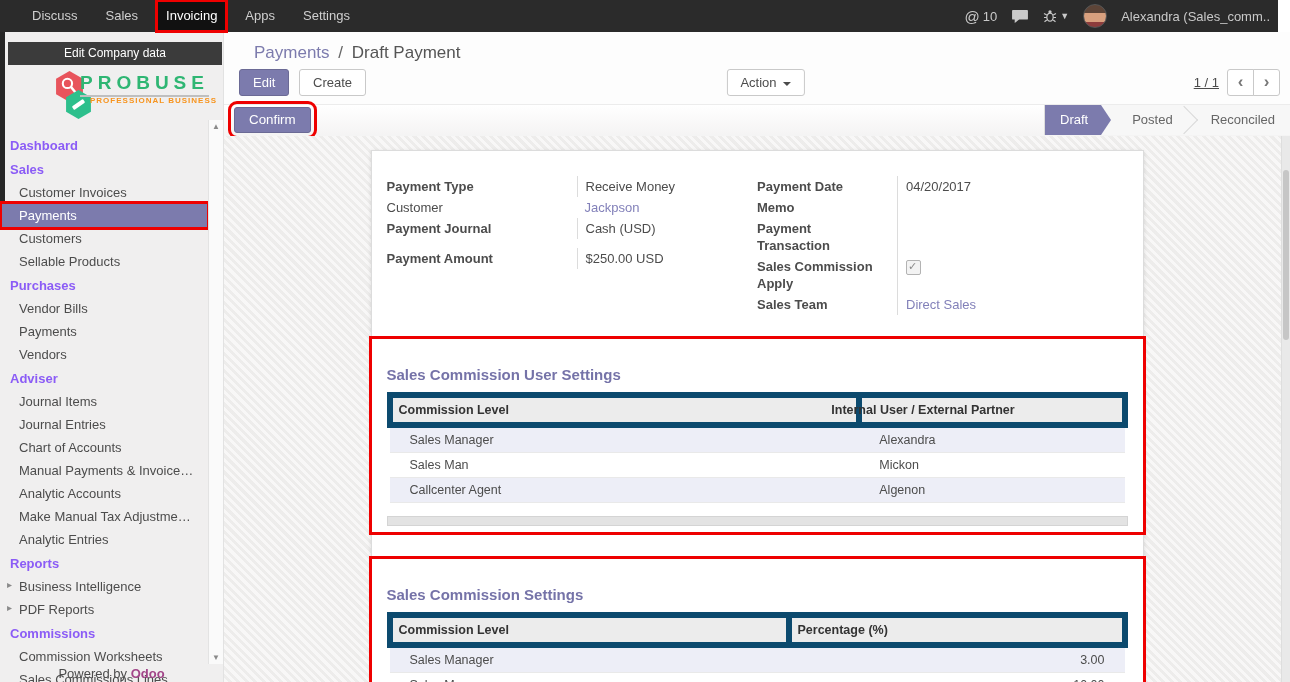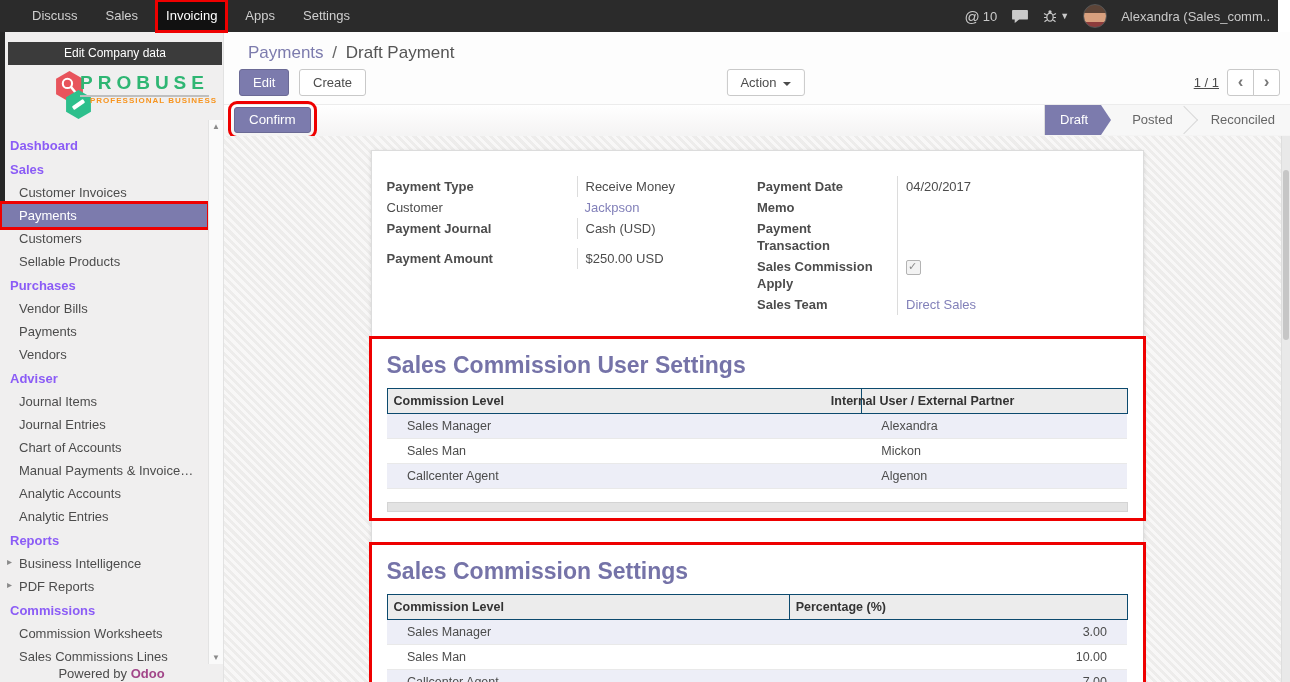--- a/index.html
+++ b/index.html
@@ -42,21 +42,21 @@
   .sb-scroll{position:absolute;top:88px;bottom:18px;right:0;width:14px;background:#fafafa;
              border-left:1px solid #e3e3e3;}
   .sb-scroll .arr{position:absolute;left:0;width:100%;text-align:center;font-size:8px;color:#8a8a8a;}
   .sb-scroll .arr.up{top:2px;} .sb-scroll .arr.down{bottom:2px;}
   .powered{position:absolute;bottom:1px;left:0;width:100%;text-align:center;font-size:13px;color:#4c4c4c;}
   .powered b{color:var(--odoo-brand);}
 
   
   .main{position:absolute;top:32px;left:224px;right:0;bottom:0;}
   .control-panel{position:absolute;top:0;left:0;right:0;height:72px;background:#fdfdfd;}
-  .breadcrumb{padding:11px 0 0 24px;font-size:17px;}
+  .breadcrumb{padding:11px 0 0 30px;font-size:17px;}
   .breadcrumb .parent{color:var(--accent);cursor:pointer;}
   .breadcrumb .sep{color:#666;margin:0 4px;}
   .breadcrumb .current{color:#555;}
   .cp-row{position:absolute;top:37px;left:15px;right:10px;height:28px;}
   .btn{display:inline-block;height:27px;line-height:25px;padding:0 13px;border-radius:3px;
        font-size:13px;cursor:pointer;box-sizing:border-box;vertical-align:top;}
   .btn-primary{background:var(--accent);border:1px solid #6b6a95;color:#fff;}
   .btn-default{background:#fff;border:1px solid #c9c9c9;color:#4c4c4c;margin-left:6px;}
   .action-btn{position:absolute;left:50%;transform:translateX(-50%);top:0;}
   .action-btn .dn{display:inline-block;width:0;height:0;border-left:4px solid transparent;
@@ -105,23 +105,23 @@
   .f-value.sep{border-left:1px solid #dcdcdc;}
   .f-value.link{color:#8280b9;cursor:pointer;}
   .f-spacer{grid-column:1/3;height:9px;}
   .cb{display:inline-block;width:13px;height:13px;background:#f3f3f3;border:1px solid #b3b3b3;
       border-radius:2px;position:relative;vertical-align:middle;cursor:default;}
   .cb .tick{position:absolute;left:1px;top:-3px;font-size:11px;color:#8a8a8a;}
 
   
   .section{margin:24px -15px 0;padding:7px 15px 6px;outline:3px solid var(--annotation);outline-offset:0;}
   .section.second{margin-top:27px;padding-bottom:20px;}
-  .section-title{font-size:23px;font-weight:bold;color:#7573a8;margin:6px 0 9px;}
+  .section-title{font-size:15px;font-weight:bold;color:#7573a8;margin:20px 0 9px;}
   table.o-list{width:100%;border-collapse:collapse;font-size:12.5px;table-layout:fixed;}
-  table.o-list th{background:#ececec;border:1px solid #0c4a6e;font-weight:bold;color:#333;
+  table.o-list th{background:#ececec;border:6px solid #0c4a6e;font-weight:bold;color:#333;
                   text-align:left;padding:5px 6px;height:14px;white-space:nowrap;overflow:visible;}
   table.o-list td{padding:5px 20px;height:14px;border-bottom:1px solid #e9e9e9;color:#4c4c4c;cursor:pointer;}
   table.o-list tr.stripe td{background:#edeef7;}
   th.pulled{text-indent:-37px;}
   td.num,th.num-h{text-align:right;}
   .t1-c1{width:64.6%;} .t1-c2{width:35.4%;}
   .t2-c1{width:54.5%;} .t2-c2{width:45.5%;}
   .hstrip{height:8px;background:#e3e3e3;border:1px solid #d4d4d4;margin-top:13px;}
 
   svg{display:block;}
@@ -197,20 +197,21 @@
       <div class="nav-section">Purchases</div>
       <div class="nav-link">Vendor Bills</div>
       <div class="nav-link">Payments</div>
       <div class="nav-link">Vendors</div>
       <div class="nav-section">Adviser</div>
       <div class="nav-link">Journal Items</div>
       <div class="nav-link">Journal Entries</div>
       <div class="nav-link">Chart of Accounts</div>
       <div class="nav-link">Manual Payments &amp; Invoice…</div>
       <div class="nav-link">Analytic Accounts</div>
+      <div class="nav-link">Make Manual Tax Adjustme…</div>
       <div class="nav-link">Analytic Entries</div>
       <div class="nav-section">Reports</div>
       <div class="nav-link">
         <span class="expand">▸</span><span>Business Intelligence</span>
       </div>
       <div class="nav-link">
         <span class="expand">▸</span><span>PDF Reports</span>
       </div>
       <div class="nav-section">Commissions</div>
       <div class="nav-link">Commission Worksheets</div>

